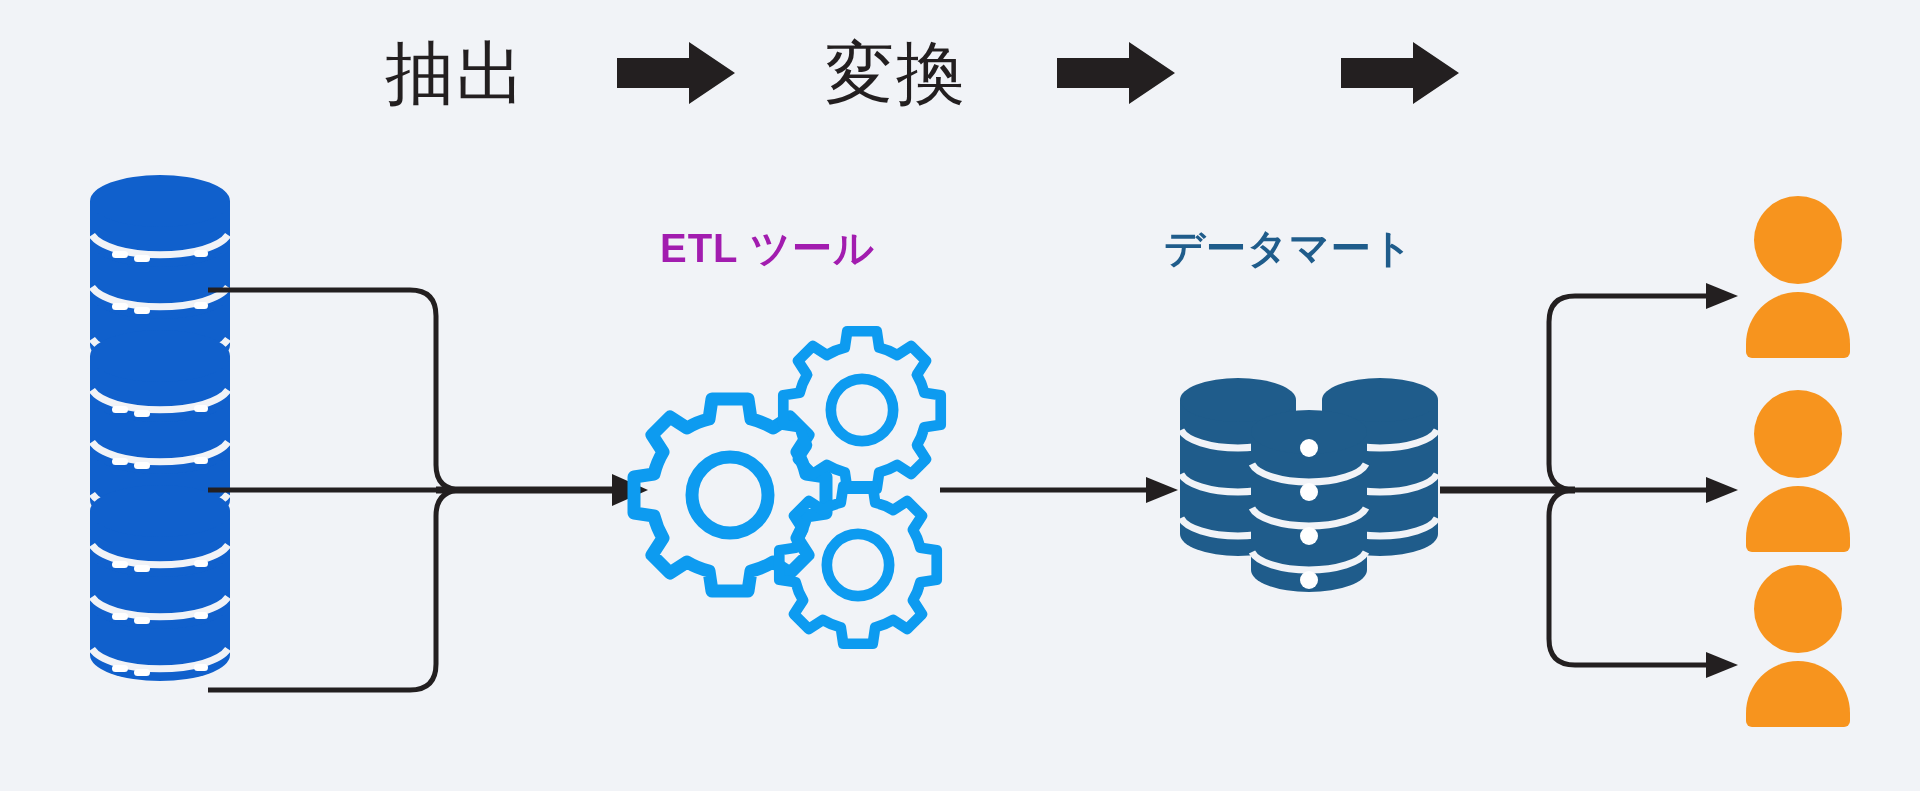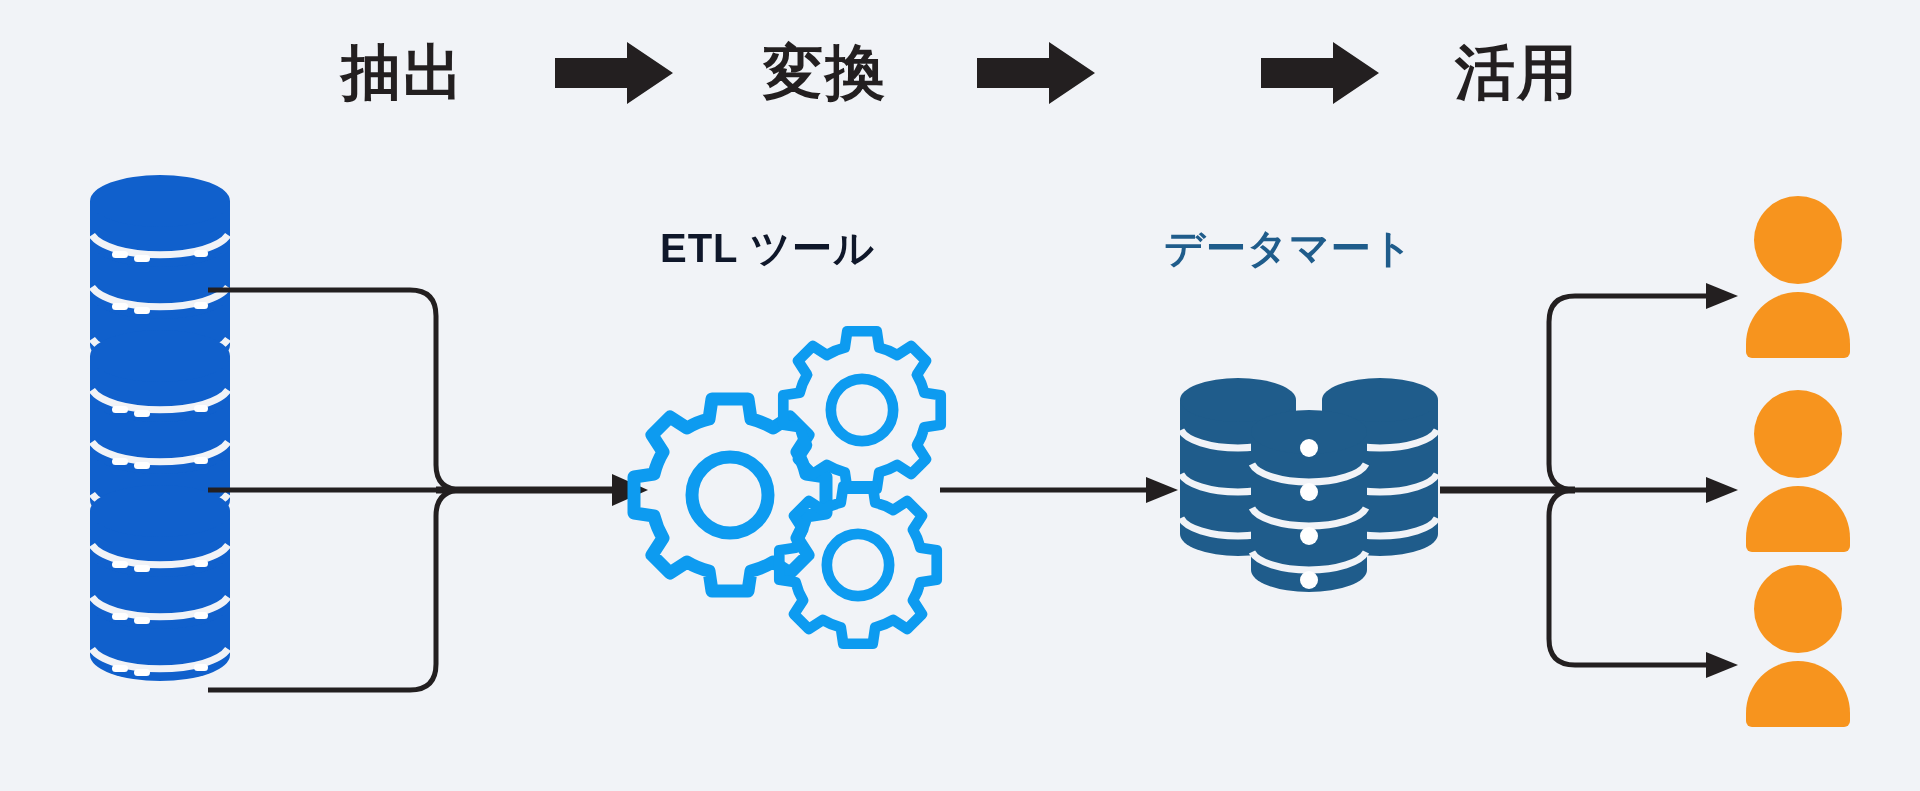--- a/index.html
+++ b/index.html
@@ -23,22 +23,22 @@
     position: absolute;
     left: 0;
     top: 14px;
     width: 1920px;
     height: 118px;
     display: flex;
     align-items: center;
     justify-content: center;
   }
   .phase-label {
-    font-size: 60px;
-    font-weight: 700;
+    font-size: 69px;
+    font-weight: 400;
     color: #231f20;
     line-height: 1;
     letter-spacing: 2px;
     white-space: nowrap;
   }
   .phase-arrow {
     margin: 0 46px;
     display: block;
   }
   .phase-gap-a { width: 44px; }
@@ -74,21 +74,21 @@
     position: absolute;
     font-size: 40px;
     font-weight: 700;
     line-height: 1;
     white-space: nowrap;
     letter-spacing: 1px;
   }
   #etl-caption {
     left: 660px;
     top: 228px;
-    color: #0f172a;
+    color: #a21caf;
     text-align: center;
   }
   #mart-caption {
     left: 1164px;
     top: 228px;
     color: #1f5c8b;
   }
 </style>
 </head>
 <body>
@@ -113,21 +113,20 @@
     </svg>
     <span class="phase-gap-a"></span>
 
 
     <span class="phase-gap-b"></span>
     <svg class="phase-arrow" width="118" height="62" viewBox="0 0 118 62">
       <path d="M0 16 H72 V0 L118 31 L72 62 V46 H0 Z" fill="#231f20"></path>
     </svg>
     <span class="phase-gap-b"></span>
 
-    <span class="phase-label">活用</span>
   </div>
 
   <svg id="diagram" viewBox="0 0 1920 791">
 
     <defs>
 
       <g id="db-src">
 
         <path d="M0 170 a70 26 0 0 0 140 0 v-52 h-140 z" fill="#1060cc"></path>
         <ellipse cx="70" cy="118" rx="70" ry="26" fill="#1060cc"></ellipse>

